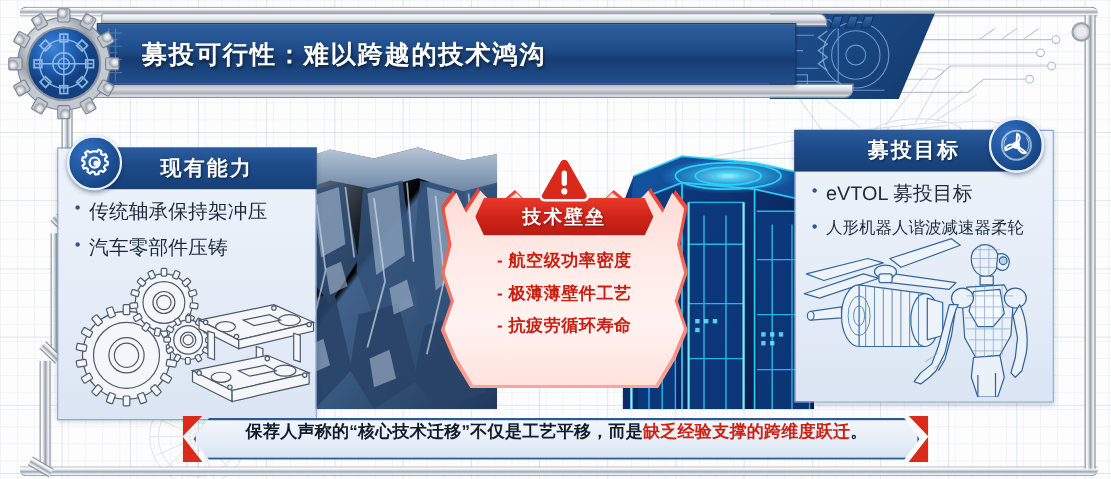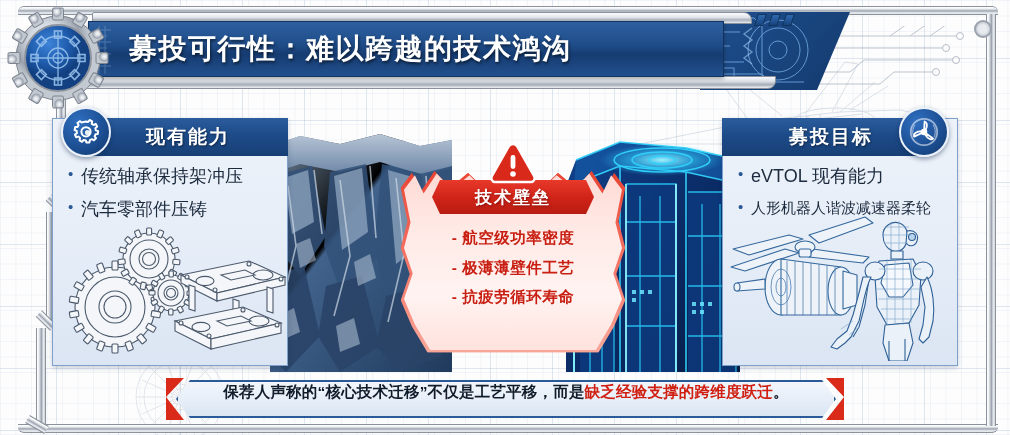--- a/index.html
+++ b/index.html
@@ -78,21 +78,21 @@
     width: 636px; height: 56px;
     background: linear-gradient(to bottom, #2e5f9e 0%, #1f4d8a 42%, #163c72 60%, #21508d 100%);
     border: 1px solid #12335f;
     box-shadow: 0 2px 4px rgba(0,0,0,.30);
     z-index: 30;
     display: flex;
     align-items: center;
   }
   #title-text {
     color: #ffffff;
-    font-size: 28px;
+    font-size: 23px;
     font-weight: bold;
     letter-spacing: 1.5px;
     margin-left: 40px;
     text-shadow: 1px 2px 3px rgba(0,0,0,.55);
     white-space: nowrap;
   }
   .title-chrome-top {
     position: absolute;
     left: 92px; top: 12px;
     width: 660px; height: 12px;
@@ -122,21 +122,21 @@
   }
 
   
   .panel {
     position: absolute;
     background: linear-gradient(to bottom, #eef3fa 0%, #e4ecf7 60%, #dbe5f3 100%);
     border: 1px solid #7fa0c9;
     box-shadow: 0 2px 5px rgba(20,45,85,.22);
     z-index: 20;
   }
-  #panel-left  { left: 52px;  top: 118px; width: 236px; height: 248px; }
+  #panel-left  { left: 52px;  top: 134px; width: 236px; height: 248px; }
   #panel-right { left: 722px; top: 118px; width: 236px; height: 248px; }
 
   .panel-head {
     position: absolute;
     top: -1px;
     height: 38px;
     background: linear-gradient(to bottom, #2b5c9c 0%, #1d4b89 45%, #173f75 100%);
     display: flex;
     align-items: center;
     justify-content: center;
@@ -732,21 +732,21 @@
           <path d="M16 16 L25 22.6 C23.4 24 20.9 23.2 19 21 L16 17"></path>
           <circle cx="16" cy="16" r="2.4" fill="#ffffff"></circle>
         </g>
         <g fill="none" stroke="#ffffff" stroke-width="1" opacity=".6">
           <path d="M7 9 C4.5 12.5 4 17 6 21"></path>
           <path d="M25 9 C27.5 12.5 28 17 26 21"></path>
         </g>
       </svg>
     </div>
     <ul class="panel-list">
-      <li>eVTOL 现有能力</li>
+      <li>eVTOL 募投目标</li>
       <li style="font-size:15px">人形机器人谐波减速器柔轮</li>
     </ul>
     <div class="panel-art">
       <svg width="236" height="152" viewBox="0 0 236 152">
         <g fill="#eef3fa" stroke="#34689c" stroke-width="1.1" stroke-linejoin="round">
 
           <path d="M10 40 L66 26 L80 30 L26 46 Z"></path>
           <path d="M8 58 L62 40 L76 44 L22 62 Z"></path>
           <path d="M86 26 L142 8 L150 14 L96 34 Z"></path>
           <path d="M90 40 L146 48 L140 54 L86 48 Z"></path>

